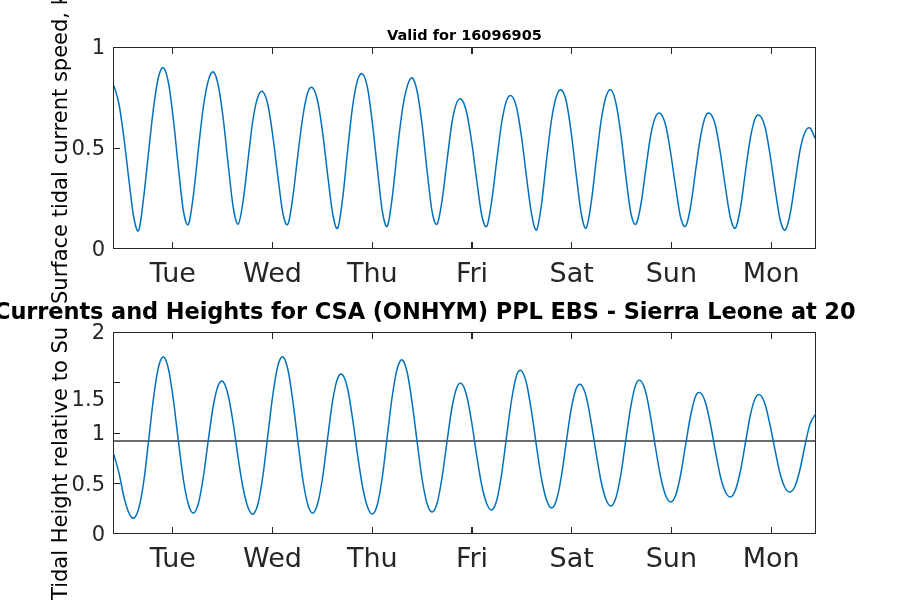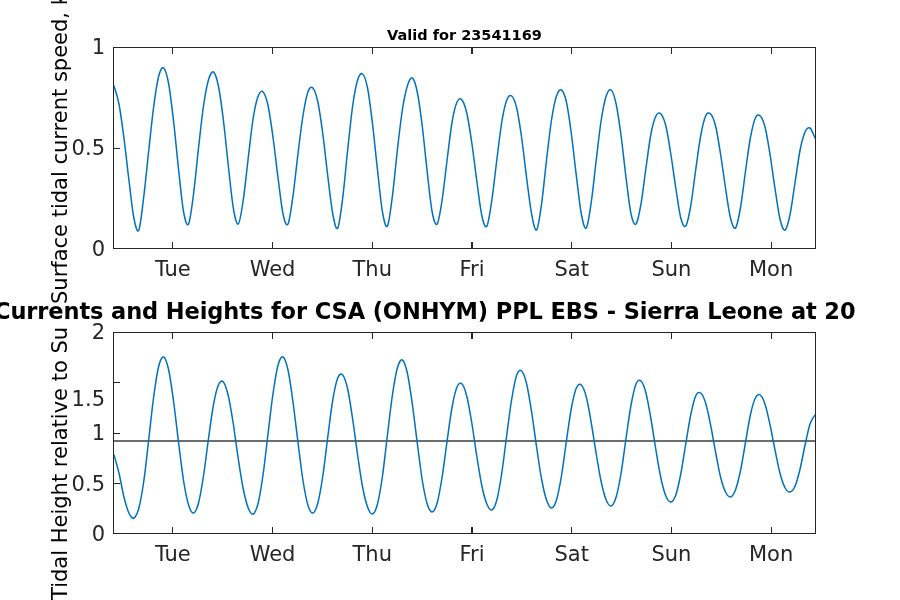--- a/index.html
+++ b/index.html
@@ -92,21 +92,21 @@
     text-align: right;
     transform: translateY(-50%);
   }
   .ytick-wrap {
     position: absolute;
     width: 100px;
     left: 5px;
   }
   .xtick {
     position: absolute;
-    font-size: 21px;
+    font-size: 27px;
     color: #262626;
     white-space: nowrap;
     transform: translateX(-50%);
   }
 
   .tickmark {
     position: absolute;
     background: #262626;
   }
 </style>
@@ -114,21 +114,21 @@
 <body>
 
 <div id="figure">
 
   <div class="ylabel" id="ylabel-top">Surface tidal current speed, kn</div>
 
   <div class="ylabel" id="ylabel-bottom">Tidal Height relative to Su</div>
 
   <div id="suptitle">Currents and Heights for CSA (ONHYM) PPL EBS  - Sierra Leone at 20</div>
 
-  <div class="plot-title" id="title-top">Valid for 23541169</div>
+  <div class="plot-title" id="title-top">Valid for 16096905</div>
 
   <div class="axes" id="axes-top">
     <svg id="svg-top" viewBox="0 0 703 202" preserveAspectRatio="none">
         <path d="M0.00,38.38C0.83,41.41 3.32,47.81 4.99,56.56C6.65,65.31 8.31,78.11 9.97,90.90C11.63,103.69 13.30,119.85 14.96,133.32C16.62,146.79 18.28,163.28 19.94,171.70C21.61,180.12 23.27,187.52 24.93,183.82C26.59,180.12 28.25,162.95 29.91,149.48C31.58,136.01 33.24,118.17 34.90,103.02C36.56,87.87 38.22,71.04 39.89,58.58C41.55,46.12 43.21,34.68 44.87,28.28C46.53,21.88 48.20,18.85 49.86,20.20C51.52,21.55 53.18,27.27 54.84,36.36C56.51,45.45 58.17,60.26 59.83,74.74C61.49,89.22 63.15,108.07 64.82,123.22C66.48,138.37 68.14,156.55 69.80,165.64C71.46,174.73 73.13,180.79 74.79,177.76C76.45,174.73 78.11,160.25 79.77,147.46C81.43,134.67 83.10,115.81 84.76,101.00C86.42,86.19 88.08,70.03 89.74,58.58C91.41,47.13 93.07,38.04 94.73,32.32C96.39,26.60 98.05,23.23 99.72,24.24C101.38,25.25 103.04,30.30 104.70,38.38C106.36,46.46 108.03,59.25 109.69,72.72C111.35,86.19 113.01,104.37 114.67,119.18C116.34,133.99 118.00,151.84 119.66,161.60C121.32,171.36 122.98,179.11 124.65,177.76C126.31,176.41 127.97,164.63 129.63,153.52C131.29,142.41 132.96,124.90 134.62,111.10C136.28,97.30 137.94,81.14 139.60,70.70C141.26,60.26 142.93,52.86 144.59,48.48C146.25,44.10 147.91,42.76 149.57,44.44C151.24,46.12 152.90,50.84 154.56,58.58C156.22,66.32 157.88,78.78 159.55,90.90C161.21,103.02 162.87,118.51 164.53,131.30C166.19,144.09 167.86,159.92 169.52,167.66C171.18,175.40 172.84,180.79 174.50,177.76C176.17,174.73 177.83,161.26 179.49,149.48C181.15,137.70 182.81,120.53 184.48,107.06C186.14,93.59 187.80,79.12 189.46,68.68C191.12,58.24 192.78,49.15 194.45,44.44C196.11,39.73 197.77,38.72 199.43,40.40C201.09,42.08 202.76,46.80 204.42,54.54C206.08,62.28 207.74,74.40 209.40,86.86C211.07,99.32 212.73,115.81 214.39,129.28C216.05,142.75 217.71,158.91 219.38,167.66C221.04,176.41 222.70,184.49 224.36,181.80C226.02,179.11 227.69,164.63 229.35,151.50C231.01,138.37 232.67,118.51 234.33,103.02C236.00,87.53 237.66,70.36 239.32,58.58C240.98,46.80 242.64,37.71 244.30,32.32C245.97,26.93 247.63,24.91 249.29,26.26C250.95,27.61 252.61,31.98 254.28,40.40C255.94,48.82 257.60,62.96 259.26,76.76C260.92,90.56 262.59,108.41 264.25,123.22C265.91,138.03 267.57,156.21 269.23,165.64C270.90,175.07 272.56,182.47 274.22,179.78C275.88,177.09 277.54,162.27 279.21,149.48C280.87,136.69 282.53,117.50 284.19,103.02C285.85,88.54 287.52,73.39 289.18,62.62C290.84,51.85 292.50,43.77 294.16,38.38C295.83,32.99 297.49,29.29 299.15,30.30C300.81,31.31 302.47,36.36 304.13,44.44C305.80,52.52 307.46,65.31 309.12,78.78C310.78,92.25 312.44,110.76 314.11,125.24C315.77,139.72 317.43,156.89 319.09,165.64C320.75,174.39 322.42,179.78 324.08,177.76C325.74,175.74 327.40,164.29 329.06,153.52C330.73,142.75 332.39,126.25 334.05,113.12C335.71,99.99 337.37,84.50 339.04,74.74C340.70,64.98 342.36,58.24 344.02,54.54C345.68,50.84 347.35,50.50 349.01,52.52C350.67,54.54 352.33,59.25 353.99,66.66C355.65,74.07 357.32,85.51 358.98,96.96C360.64,108.41 362.30,123.22 363.96,135.34C365.63,147.46 367.29,162.27 368.95,169.68C370.61,177.09 372.27,182.47 373.94,179.78C375.60,177.09 377.26,164.63 378.92,153.52C380.58,142.41 382.25,126.25 383.91,113.12C385.57,99.99 387.23,84.84 388.89,74.74C390.56,64.64 392.22,56.90 393.88,52.52C395.54,48.14 397.20,47.13 398.87,48.48C400.53,49.83 402.19,53.53 403.85,60.60C405.51,67.67 407.17,79.12 408.84,90.90C410.50,102.68 412.16,118.51 413.82,131.30C415.48,144.09 417.15,158.91 418.81,167.66C420.47,176.41 422.13,185.50 423.79,183.82C425.46,182.14 427.12,169.34 428.78,157.56C430.44,145.78 432.10,127.26 433.77,113.12C435.43,98.98 437.09,83.49 438.75,72.72C440.41,61.95 442.08,53.53 443.74,48.48C445.40,43.43 447.06,41.41 448.72,42.42C450.39,43.43 452.05,47.13 453.71,54.54C455.37,61.95 457.03,74.40 458.70,86.86C460.36,99.32 462.02,115.81 463.68,129.28C465.34,142.75 467.00,158.91 468.67,167.66C470.33,176.41 471.99,183.82 473.65,181.80C475.31,179.78 476.98,166.99 478.64,155.54C480.30,144.09 481.96,126.92 483.62,113.12C485.29,99.32 486.95,83.49 488.61,72.72C490.27,61.95 491.93,53.53 493.60,48.48C495.26,43.43 496.92,41.07 498.58,42.42C500.24,43.77 501.91,48.82 503.57,56.56C505.23,64.30 506.89,76.42 508.55,88.88C510.22,101.34 511.88,118.17 513.54,131.30C515.20,144.43 516.86,159.92 518.52,167.66C520.19,175.40 521.85,179.44 523.51,177.76C525.17,176.08 526.83,166.99 528.50,157.56C530.16,148.13 531.82,132.98 533.48,121.20C535.14,109.42 536.81,95.61 538.47,86.86C540.13,78.11 541.79,72.05 543.45,68.68C545.12,65.31 546.78,64.98 548.44,66.66C550.10,68.34 551.76,72.05 553.43,78.78C555.09,85.51 556.75,96.62 558.41,107.06C560.07,117.50 561.74,130.63 563.40,141.40C565.06,152.17 566.72,165.30 568.38,171.70C570.04,178.10 571.71,181.80 573.37,179.78C575.03,177.76 576.69,169.01 578.35,159.58C580.02,150.15 581.68,135.00 583.34,123.22C585.00,111.44 586.66,97.97 588.33,88.88C589.99,79.79 591.65,72.38 593.31,68.68C594.97,64.98 596.64,64.98 598.30,66.66C599.96,68.34 601.62,72.05 603.28,78.78C604.95,85.51 606.61,96.62 608.27,107.06C609.93,117.50 611.59,130.63 613.26,141.40C614.92,152.17 616.58,164.97 618.24,171.70C619.90,178.43 621.57,183.48 623.23,181.80C624.89,180.12 626.55,171.03 628.21,161.60C629.87,152.17 631.54,137.02 633.20,125.24C634.86,113.46 636.52,99.99 638.18,90.90C639.85,81.81 641.51,74.40 643.17,70.70C644.83,67.00 646.49,67.00 648.16,68.68C649.82,70.36 651.48,74.07 653.14,80.80C654.80,87.53 656.47,98.64 658.13,109.08C659.79,119.52 661.45,132.65 663.11,143.42C664.78,154.19 666.44,166.99 668.10,173.72C669.76,180.45 671.42,184.83 673.09,183.82C674.75,182.81 676.41,175.74 678.07,167.66C679.73,159.58 681.39,146.11 683.06,135.34C684.72,124.57 686.38,111.44 688.04,103.02C689.70,94.60 691.37,88.54 693.03,84.84C694.69,81.14 696.35,79.79 698.01,80.80C699.68,81.81 702.17,89.22 703.00,90.90" fill="none" stroke="#0072BD" stroke-width="1.5" stroke-linejoin="round" stroke-linecap="round" vector-effect="non-scaling-stroke"></path>
       </svg>
   </div>
   <div id="ticks-top-y">
       <div class="ytick-wrap" style="top: 249px;">
         <div class="ytick" style="top: 0px;">0</div>
       </div>

